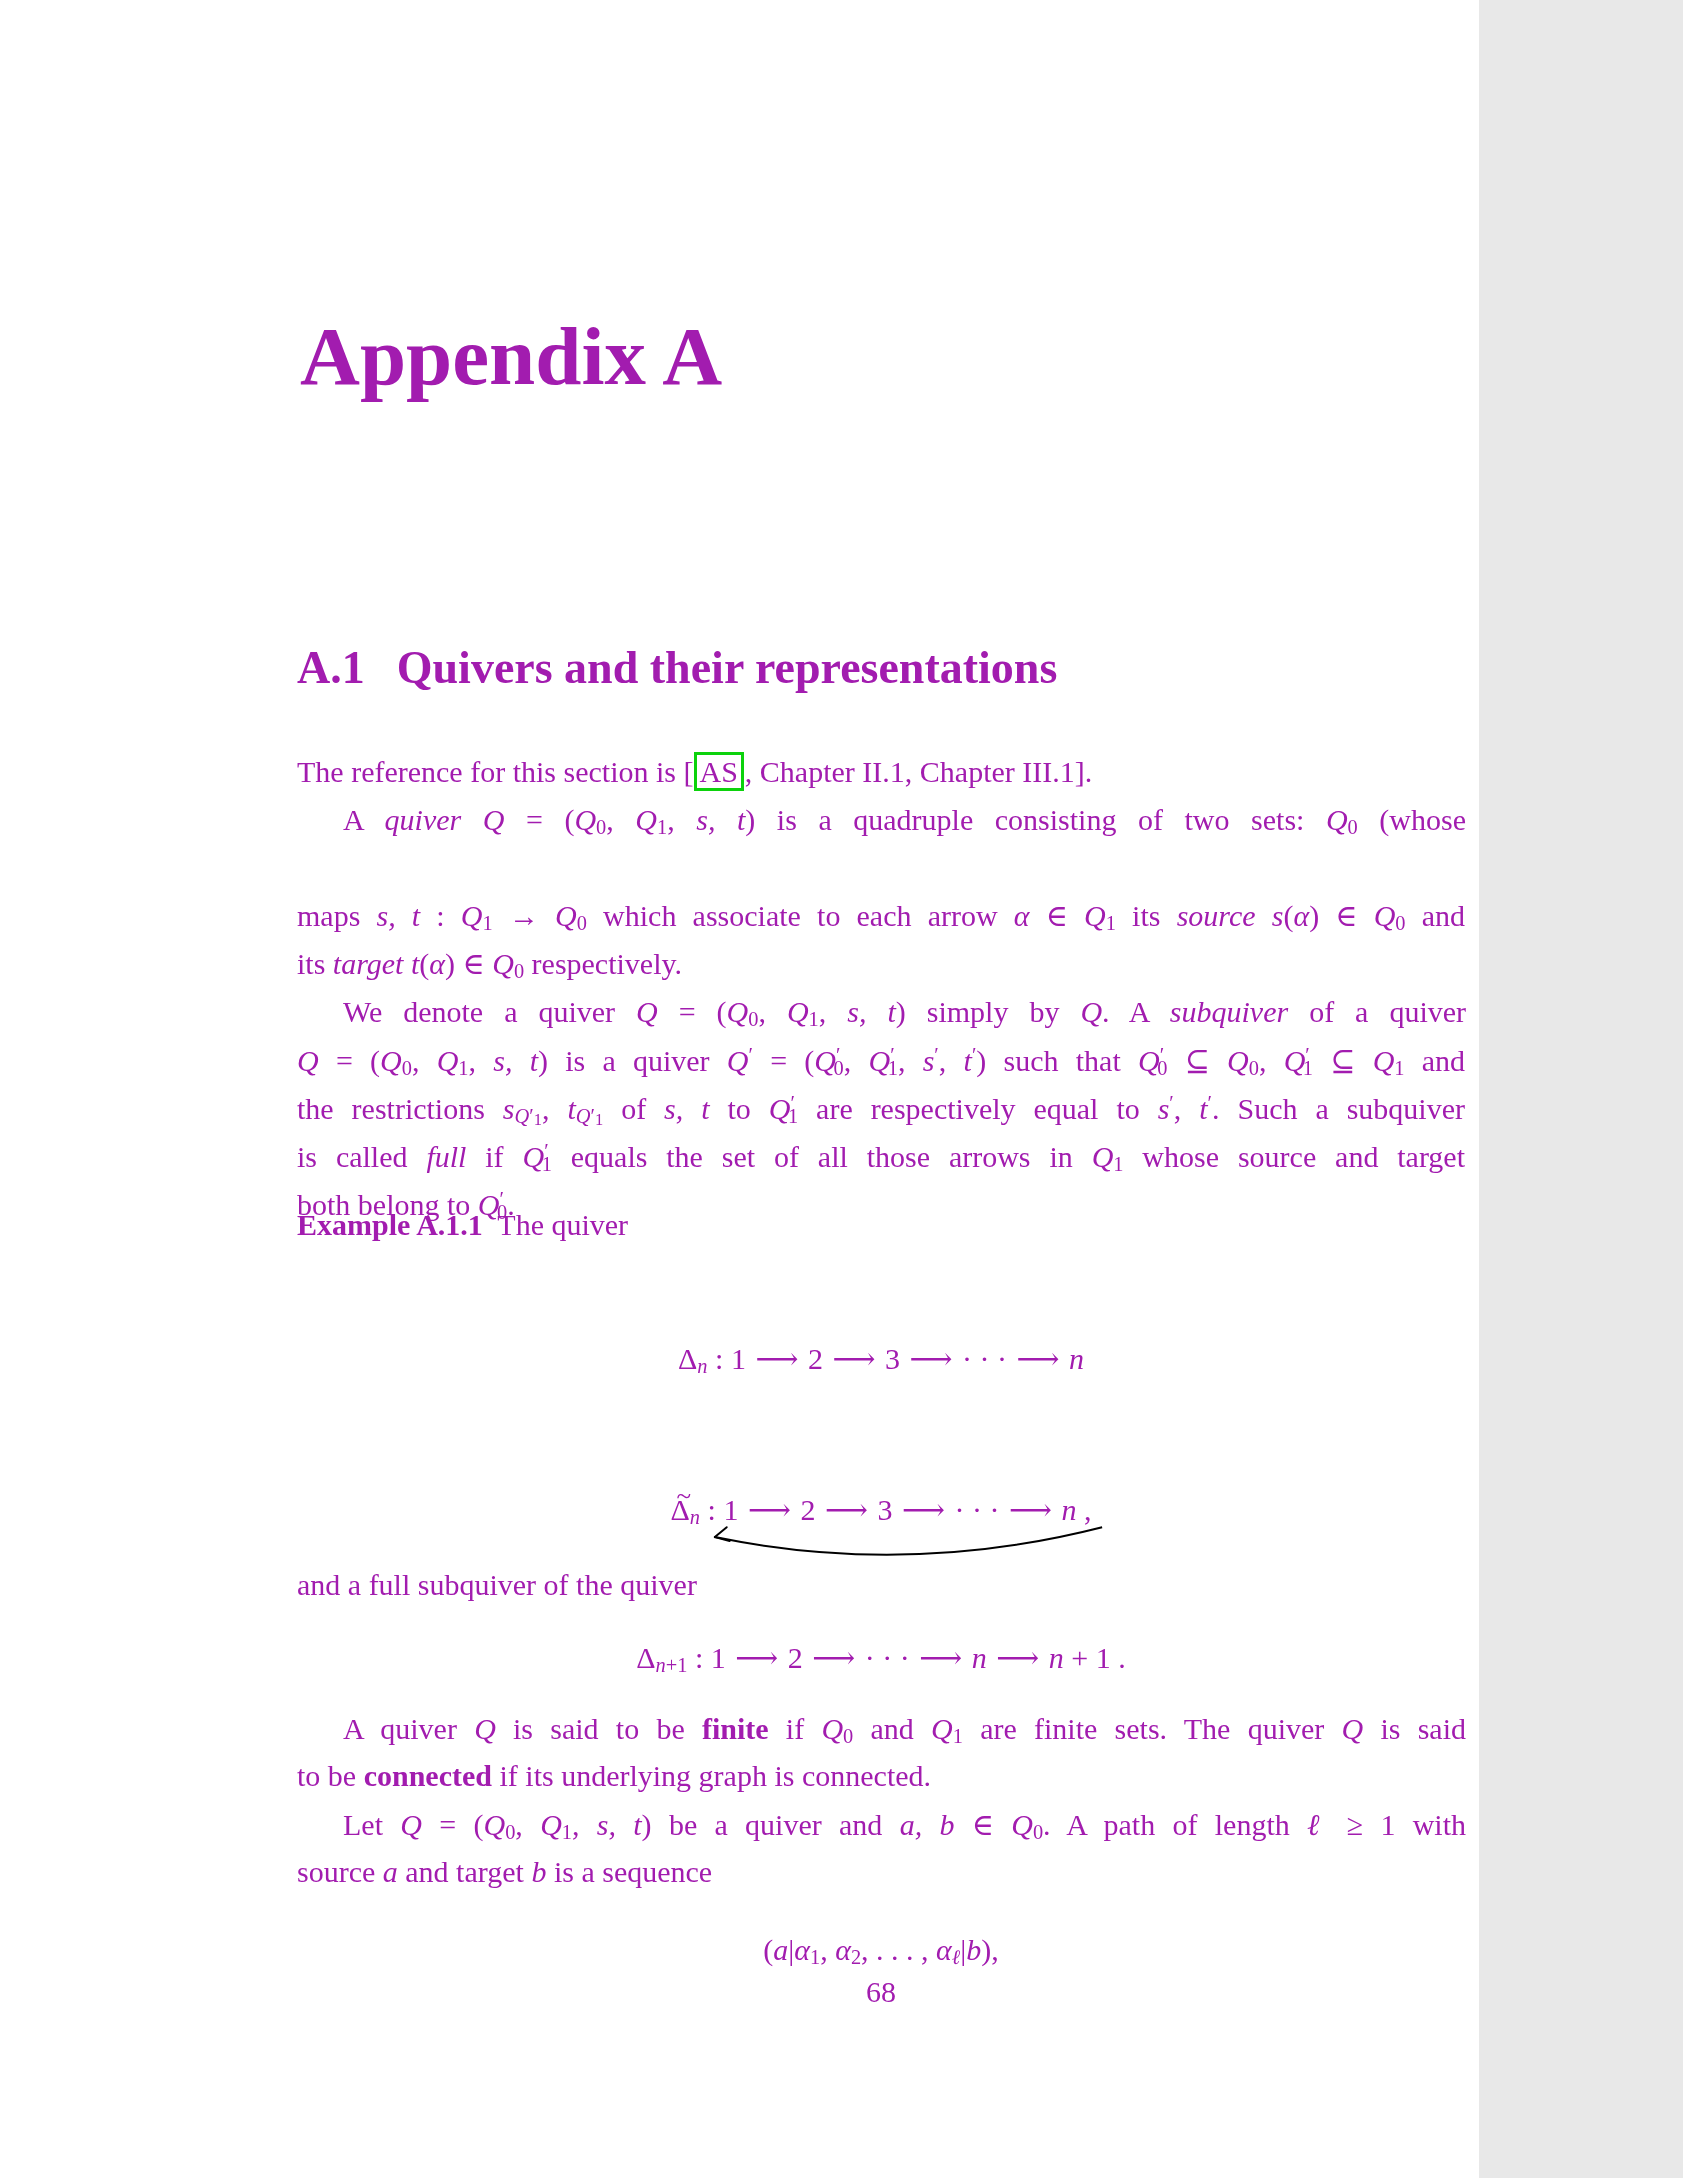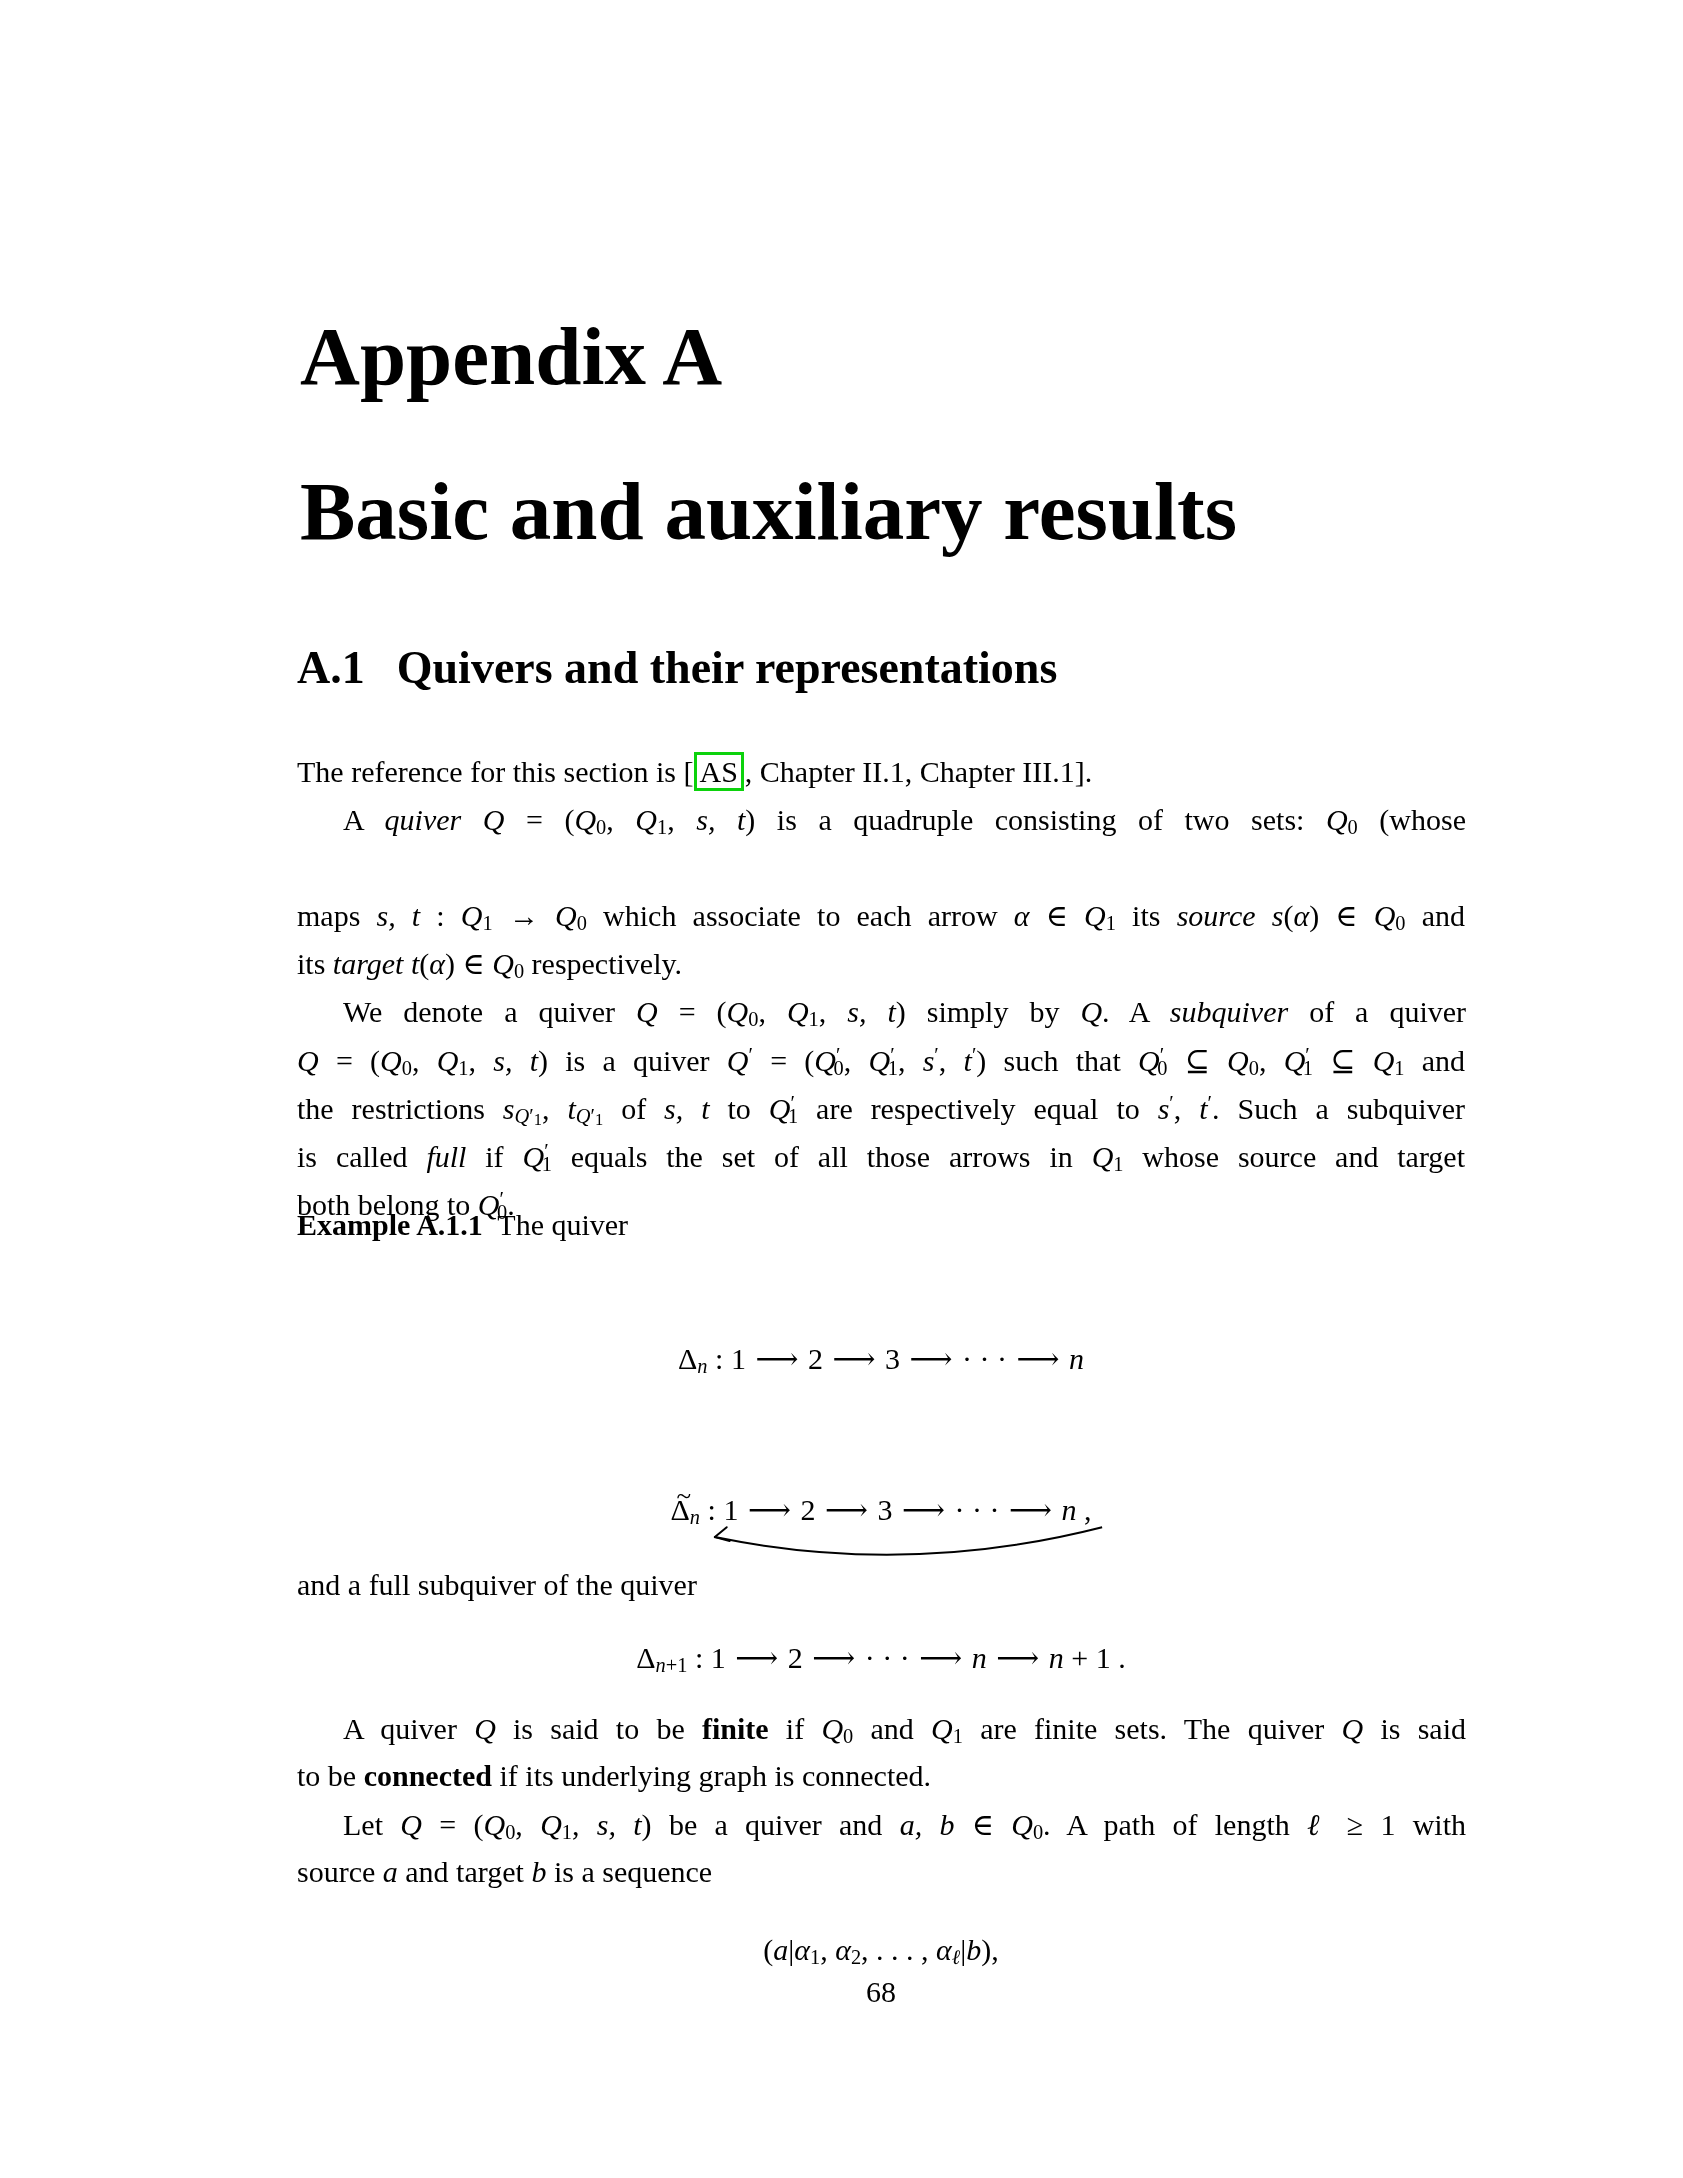--- a/index.html
+++ b/index.html
@@ -1,19 +1,19 @@
 <!DOCTYPE html>
 <html><head>
 <meta charset="utf-8">
 <style>
   html,body{margin:0;padding:0;background:#e8e8e8;}
   .page{
-    position:relative;width:1683px;height:2178px;background:#ffffff;
+    position:relative;width:1479px;height:2178px;background:#ffffff;
     font-family:"Liberation Serif","DejaVu Serif","DejaVu Sans",serif;
-    color:#000000;overflow:hidden;
+    color:#a21caf;overflow:hidden;
   }
   .chapter{position:absolute;left:300px;font-size:83px;font-weight:bold;line-height:1;white-space:nowrap;}
   .sectionhead{position:absolute;left:297px;font-size:46px;font-weight:bold;line-height:1;white-space:nowrap;}
   .secnum{margin-right:32px;}
   .line{position:absolute;left:297px;font-size:30px;line-height:1;width:1168px;}
   .j{text-align:justify;text-align-last:justify;}
   .ctr{text-align:center;}
   .seg{white-space:pre-wrap;}
   .seg.i{font-style:italic;}
   .seg.b{font-weight:bold;}
@@ -26,21 +26,20 @@
   .seg.ar{padding:0 2px;}
   .seg.tilde{display:inline-block;width:0;transform:translate(6px,-15px);font-size:0.9em;}
   .loopsvg{position:absolute;left:698px;top:1523px;}
 </style>
 </head>
 <body>
 
 <div class="page">
 
   <div class="chapter" style="top:315px">Appendix A</div>
-  <div class="chapter" style="top:470px">Basic and auxiliary results</div>
 
   <div class="sectionhead" style="top:645px">
     <span class="secnum">A.1</span><span>Quivers and their representations</span>
   </div>
 
   <div class="line" style="top:757px"><span class="seg">The reference for this section is [</span><span class="seg cite" style="border-color: rgb(12, 210, 12); text-align: right;">AS</span><span class="seg">, Chapter II.1, Chapter III.1].</span></div>
   <div class="line j" style="top:805px;left:343px;width:1123px"><span class="seg">A </span><span class="seg i">quiver</span><span class="seg"> </span><span class="seg i">Q</span><span class="seg"> = (</span><span class="seg i">Q</span><span class="seg sub">0</span><span class="seg">, </span><span class="seg i">Q</span><span class="seg sub">1</span><span class="seg">, </span><span class="seg i">s, t</span><span class="seg">) is a quadruple consisting of two sets: </span><span class="seg i">Q</span><span class="seg sub">0</span><span class="seg"> (whose</span></div>
   <div class="line j" style="top:901px"><span class="seg">maps </span><span class="seg i">s, t</span><span class="seg"> : </span><span class="seg i">Q</span><span class="seg sub">1</span><span class="seg"> → </span><span class="seg i">Q</span><span class="seg sub">0</span><span class="seg"> which associate to each arrow </span><span class="seg i">α</span><span class="seg"> ∈ </span><span class="seg i">Q</span><span class="seg sub">1</span><span class="seg"> its </span><span class="seg i">source</span><span class="seg"> </span><span class="seg i">s</span><span class="seg">(</span><span class="seg i">α</span><span class="seg">) ∈ </span><span class="seg i">Q</span><span class="seg sub">0</span><span class="seg"> and</span></div>
   <div class="line" style="top:949px"><span class="seg">its </span><span class="seg i">target</span><span class="seg"> </span><span class="seg i">t</span><span class="seg">(</span><span class="seg i">α</span><span class="seg">) ∈ </span><span class="seg i">Q</span><span class="seg sub">0</span><span class="seg"> respectively.</span></div>
   <div class="line j" style="top:997px;left:343px;width:1123px"><span class="seg">We denote a quiver </span><span class="seg i">Q</span><span class="seg"> = (</span><span class="seg i">Q</span><span class="seg sub">0</span><span class="seg">, </span><span class="seg i">Q</span><span class="seg sub">1</span><span class="seg">, </span><span class="seg i">s, t</span><span class="seg">) simply by </span><span class="seg i">Q</span><span class="seg">. A </span><span class="seg i">subquiver</span><span class="seg"> of a quiver</span></div>

